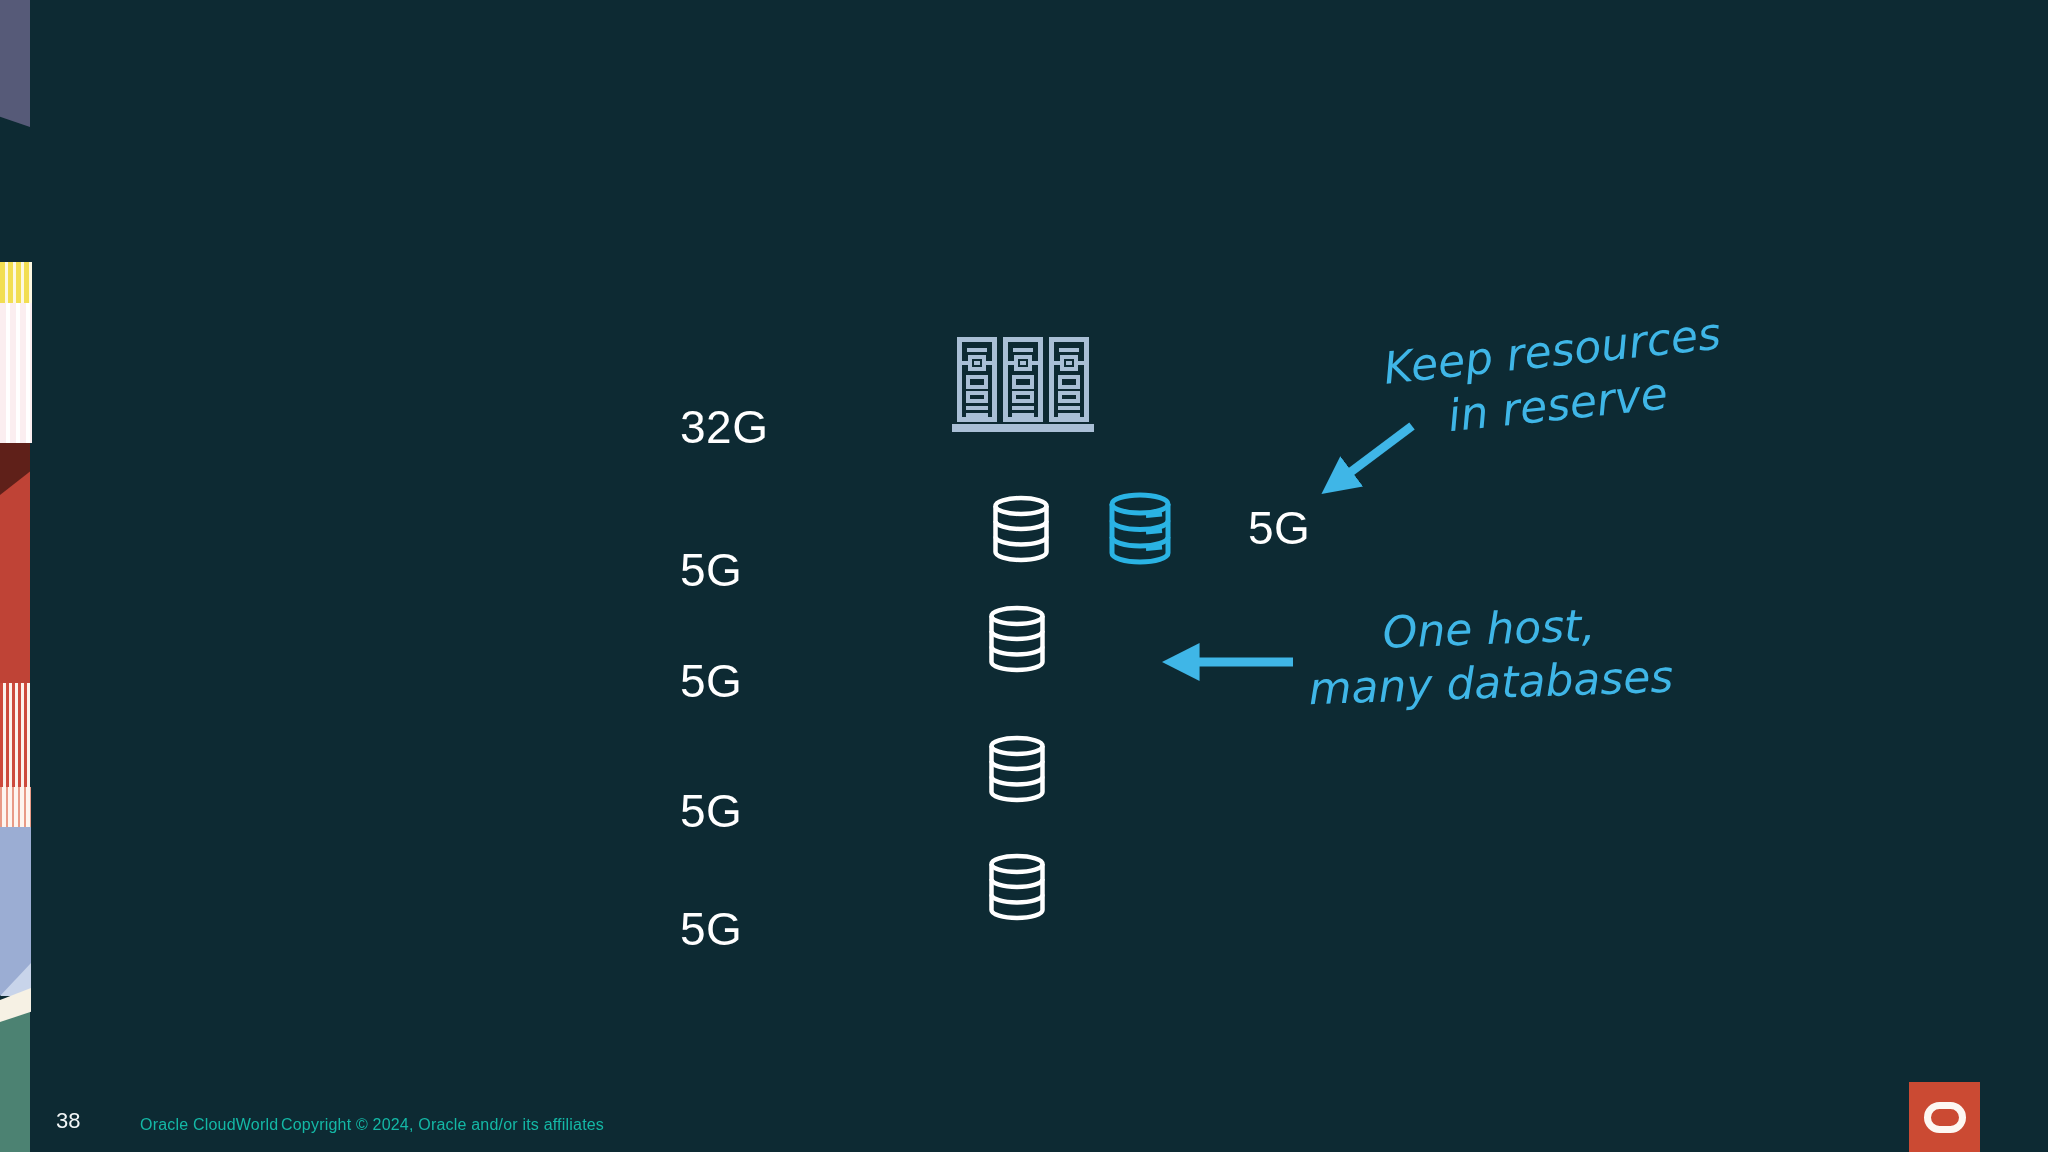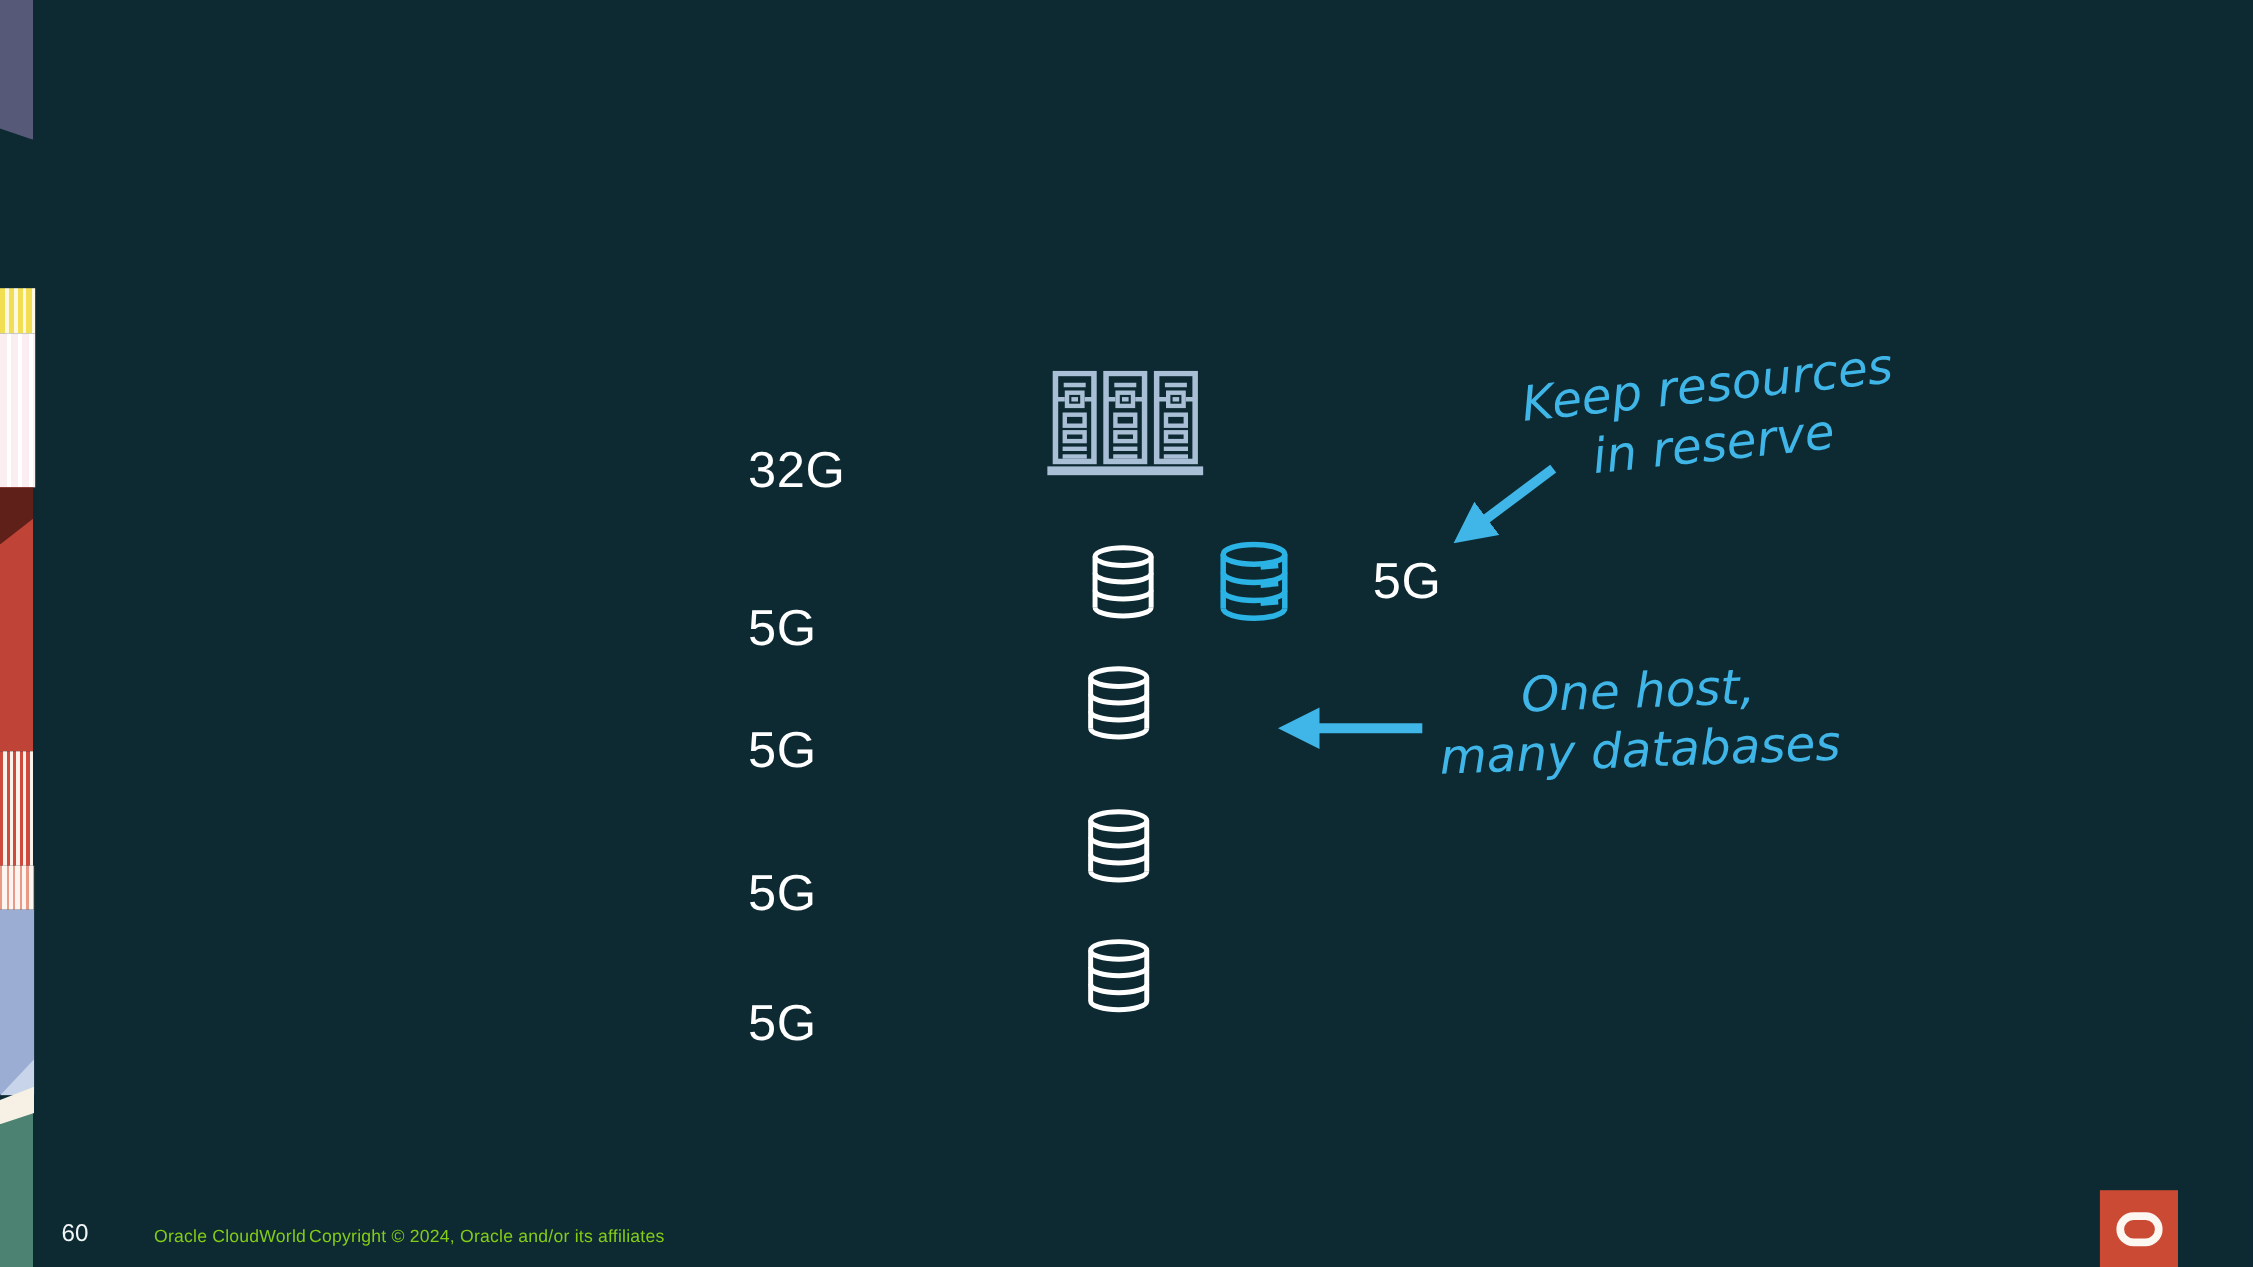--- a/index.html
+++ b/index.html
@@ -40,21 +40,21 @@
   .handnote{
     position:absolute;text-align:center;color:#3fb6e7;
     font-family:"DejaVu Sans",sans-serif;font-style:italic;
     font-size:44px;line-height:54px;letter-spacing:0px;
   }
   .note-keep{left:1365px;top:324px;width:380px;transform:rotate(-6deg);}
   .note-onehost{left:1295px;top:602px;width:390px;transform:rotate(-2deg);}
 
   
   .page-num{position:absolute;left:56px;top:1108px;font-size:22px;color:#f2f6f7;}
-  .footer-text{position:absolute;top:1116px;font-size:16px;color:#84cc16;letter-spacing:0.2px;}
+  .footer-text{position:absolute;top:1116px;font-size:16px;color:#14b8a6;letter-spacing:0.2px;}
   .footer-brand{left:140px;}
   .footer-copy{left:281px;text-align:center;}
 
   
   .oracle-logo{
     position:absolute;left:1909px;top:1082px;width:71px;height:70px;
     background:#cb4a33;display:flex;align-items:center;justify-content:center;
   }
   .oracle-o{
     width:28px;height:17px;border:7px solid #fdf7f2;border-radius:16px;display:block;
@@ -201,19 +201,19 @@
 </div>
 <svg class="icon-svg" style="left:1145px;top:635px;" width="160" height="55" viewBox="0 0 160 55" aria-hidden="true">
   <defs>
     <marker id="ah2" viewBox="0 0 10 10" refX="6.5" refY="5" markerWidth="4.2" markerHeight="4.2" orient="auto">
       <path d="M0 0 L10 5 L0 10 z" fill="#3fb6e7"></path>
     </marker>
   </defs>
   <line x1="148" y1="27" x2="30" y2="27" stroke="#3fb6e7" stroke-width="9" marker-end="url(#ah2)"></line>
 </svg>
 
-<div class="page-num">60</div>
+<div class="page-num">38</div>
 <div class="footer-text footer-brand">Oracle CloudWorld</div>
 <div class="footer-text footer-copy">Copyright © 2024, Oracle and/or its affiliates</div>
 
 <div class="oracle-logo">
   <span class="oracle-o"></span>
 </div>
 
 </body></html>

